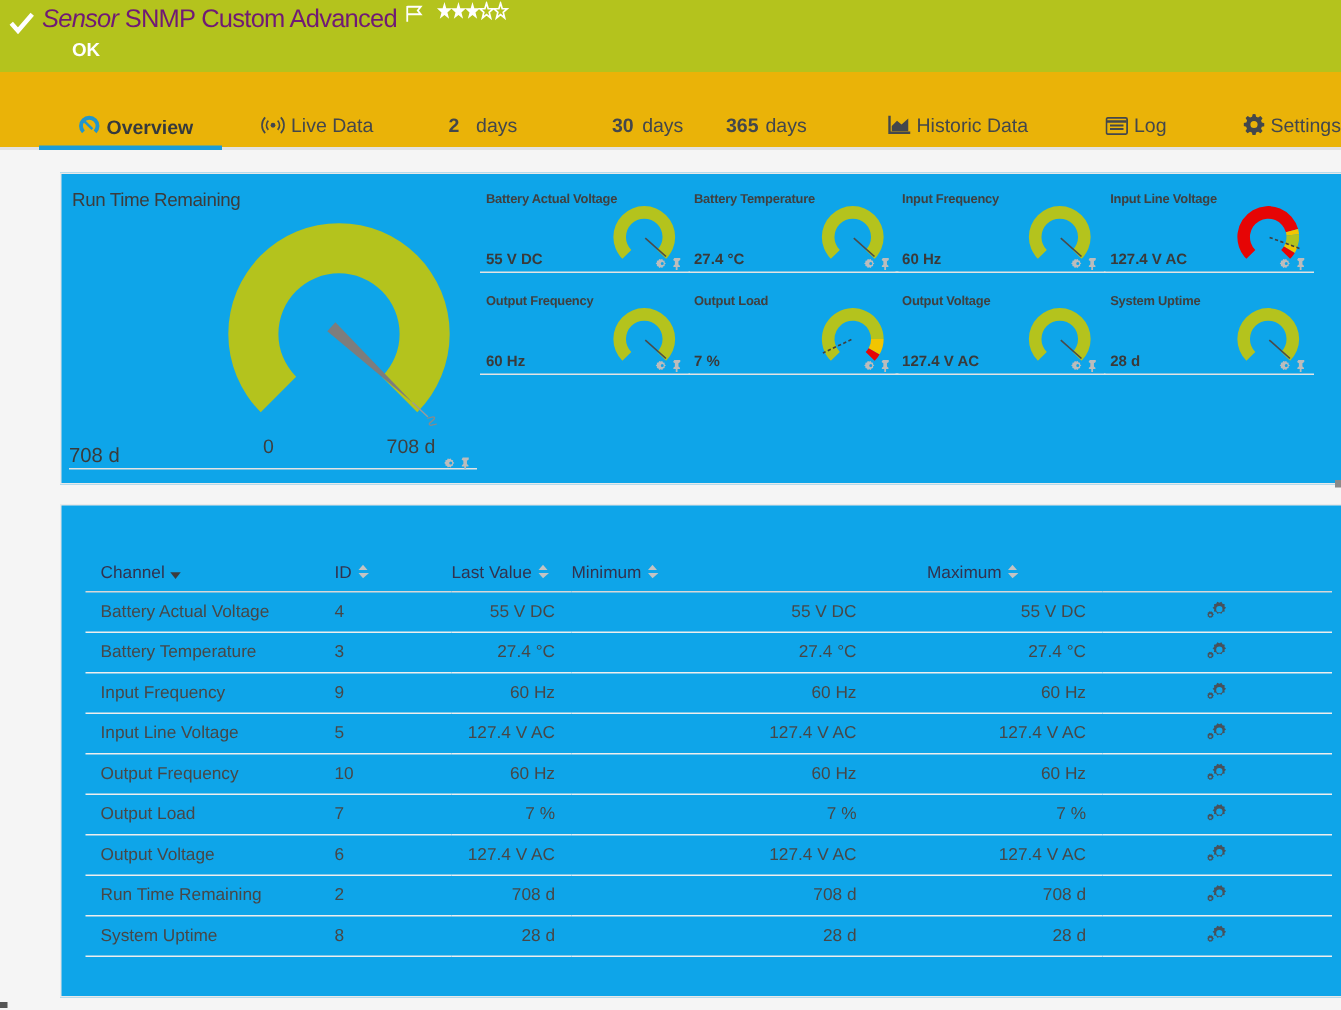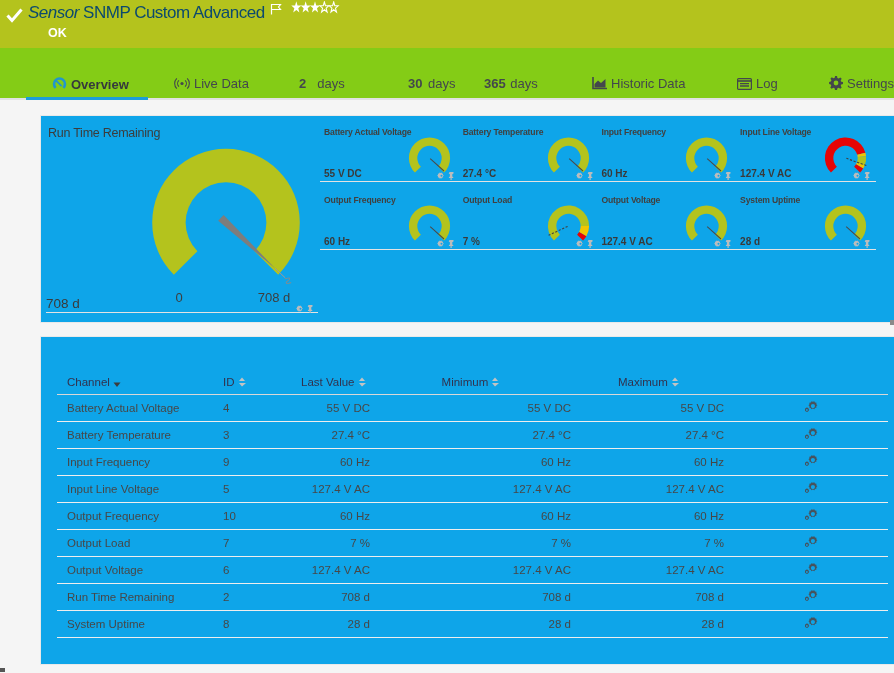--- a/index.html
+++ b/index.html
@@ -1,20 +1,20 @@
 <!DOCTYPE html>
 <html><head><meta charset="utf-8"><style>
 * { margin:0; padding:0; box-sizing:border-box; }
 html,body { width:894px; height:673px; overflow:hidden; background:#f5f5f5;
   font-family:"Liberation Sans", sans-serif; position:relative; }
 .topbar { position:absolute; left:0; top:0; width:894px; height:48px; background:#b4c31d; }
-.title { position:absolute; left:28px; top:3px; font-size:17px; color:#0c4a6e; letter-spacing:-0.5px; }
+.title { position:absolute; left:28px; top:3px; font-size:17px; color:#701a75; letter-spacing:-0.5px; }
 .title i { margin-right:0px; }
 .ok { position:absolute; left:48px; top:26px; font-size:12.5px; font-weight:bold; color:#fff; }
-.tabbar { position:absolute; left:0; top:48px; width:894px; height:52px; background:#84cc16;
+.tabbar { position:absolute; left:0; top:48px; width:894px; height:52px; background:#eab308;
   border-bottom:2px solid #e2e2e2; }
 .tab { position:absolute; top:28px; font-size:13px; color:#43474c; white-space:nowrap; }
 .tab b { font-weight:bold; }
 .tab svg { vertical-align:-2px; margin-right:4px; }
 .activebar { position:absolute; left:26px; top:49px; width:122px; height:3px; background:#1b9dd9; }
 .panel { position:absolute; left:40px; width:863px; background:#0ea5e9; border:1px solid #e9e9e9; }
 #gpanel { top:115px; height:208px; }
 #tpanel { top:336px; height:329px; }
 .bigtitle { position:absolute; left:7px; top:9.5px; font-size:12.5px; letter-spacing:-0.25px; color:#3c3c3c; }
 .glabel { position:absolute; font-size:13px; color:#3e3e3e; }
@@ -216,21 +216,21 @@
                 <path d="M4 6L0.5 1.5h7z" fill="#3c3c3c"></path>
               </svg></span></th>
 <th style="padding-left:11px">ID <svg width="8" height="10" viewBox="0 0 8 10" style="vertical-align:-1px">
               <path d="M4 0.5L7 4H1z" fill="#c3c3c3"></path>
               <path d="M4 9.5L1 6h7z" fill="#c3c3c3"></path>
             </svg></th>
 <th style="padding-right:6px">Last Value <svg width="8" height="10" viewBox="0 0 8 10" style="vertical-align:-1px">
               <path d="M4 0.5L7 4H1z" fill="#c3c3c3"></path>
               <path d="M4 9.5L1 6h7z" fill="#c3c3c3"></path>
             </svg></th>
-<th style="text-align:center;padding-right:22px">Minimum <svg width="8" height="10" viewBox="0 0 8 10" style="vertical-align:-1px">
+<th style="text-align:left;padding-right:22px">Minimum <svg width="8" height="10" viewBox="0 0 8 10" style="vertical-align:-1px">
               <path d="M4 0.5L7 4H1z" fill="#c3c3c3"></path>
               <path d="M4 9.5L1 6h7z" fill="#c3c3c3"></path>
             </svg></th>
 <th style="text-align:center;padding-right:20px">Maximum <svg width="8" height="10" viewBox="0 0 8 10" style="vertical-align:-1px">
               <path d="M4 0.5L7 4H1z" fill="#c3c3c3"></path>
               <path d="M4 9.5L1 6h7z" fill="#c3c3c3"></path>
             </svg></th>
 <th></th>
 </tr>
       </thead>

